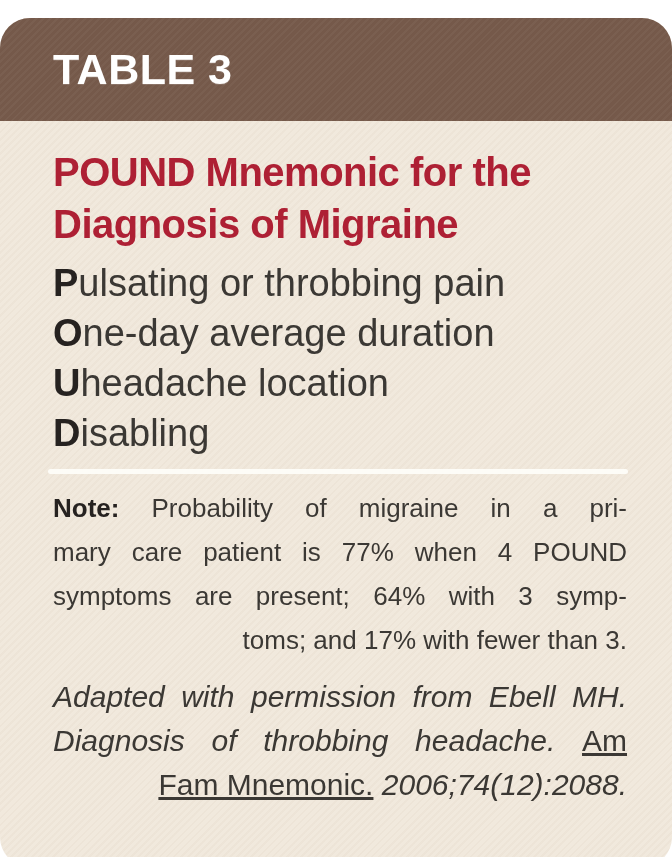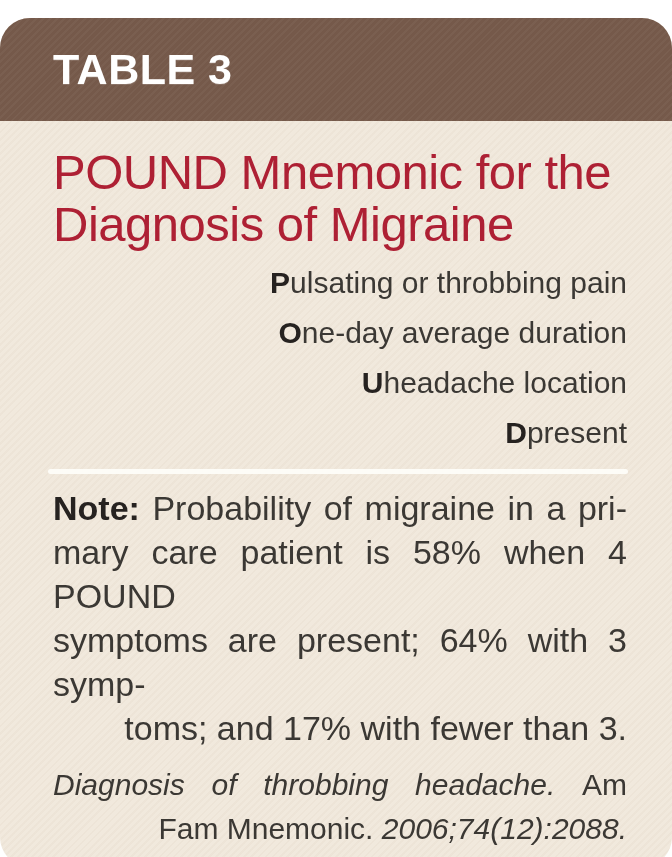--- a/index.html
+++ b/index.html
@@ -48,48 +48,47 @@
     letter-spacing: 0.5px;
     text-shadow: 0 1px 0 rgba(255,255,255,0.15);
   }
   .card-body {
     padding: 25px 45px 0 53px;
     box-sizing: border-box;
   }
   .title {
     margin: 0 0 8px 0;
     color: var(--title-red, #ae2034);
-    font-weight: 400;
-    font-size: 49px;
+    font-weight: 700;
+    font-size: 40px;
     line-height: 52px;
     letter-spacing: -0.5px;
   }
   .mnemonic {
     list-style: none;
     margin: 0;
     padding: 0;
-    font-size: 30px;
+    font-size: 38px;
     line-height: 50px;
     color: var(--body-text, #3b3834);
-    text-align: right;
   }
   .mnemonic b {
     color: #262220;
     font-weight: 700;
   }
   .divider {
     height: 5px;
     width: 580px;
     margin: 11px 0 0 -5px;
     background: var(--divider, #fdfcf7);
     border-radius: 3px;
   }
   .note {
     margin: 12px 0 0 0;
-    font-size: 34px;
+    font-size: 26px;
     line-height: 44px;
     color: var(--body-text, #3b3834);
   }
   .note-label {
     color: #262220;
     font-weight: 700;
   }
   .attribution {
     margin: 13px 0 0 0;
     font-size: 30px;
@@ -103,52 +102,54 @@
     text-align-last: justify;
     text-justify: inter-word;
     white-space: normal;
   }
   .lastline {
     display: block;
     text-align: right;
   }
   .roman {
     font-style: normal;
+    text-decoration: underline;
   }
 </style>
 </head>
 <body>
 
 <div class="stage">
   <div class="card">
 
     <div class="card-header">
       <span class="table-label">TABLE 3</span>
     </div>
 
     <div class="card-body">
 
       <h1 class="title"><span>POUND Mnemonic for the</span><br><span>Diagnosis of Migraine</span></h1>
 
       <ul class="mnemonic">
         <li><b>P</b><span>ulsating or throbbing pain</span></li>
         <li><b>O</b><span>ne-day average duration</span></li>
         <li><b>U</b><span>headache location</span></li>
-        <li><b>D</b><span>present</span></li>
+        <li><b>D</b><span>isabling</span></li>
       </ul>
 
       <div class="divider"></div>
 
       <p class="note">
         <span class="jline"><b class="note-label">Note:</b> <span>Probability of migraine in a pri-</span></span>
-        <span class="jline">mary care patient is 58% when 4 POUND</span>
+        <span class="jline">mary care patient is 77% when 4 POUND</span>
         <span class="jline">symptoms are present; 64% with 3 symp-</span>
         <span class="lastline">toms; and 17% with fewer than 3.</span>
       </p>
 
       <p class="attribution">
+        <span class="jline lastline"><span>Adapted with permission from Ebell MH.</span></span>
         <span class="jline"><span>Diagnosis of throbbing headache.</span> <span class="roman">Am</span></span>
         <span class="lastline"><span class="roman">Fam Mnemonic.</span> <span>2006;74(12):2088.</span></span>
       </p>
 
     </div>
   </div>
 </div>
 
 </body></html>

